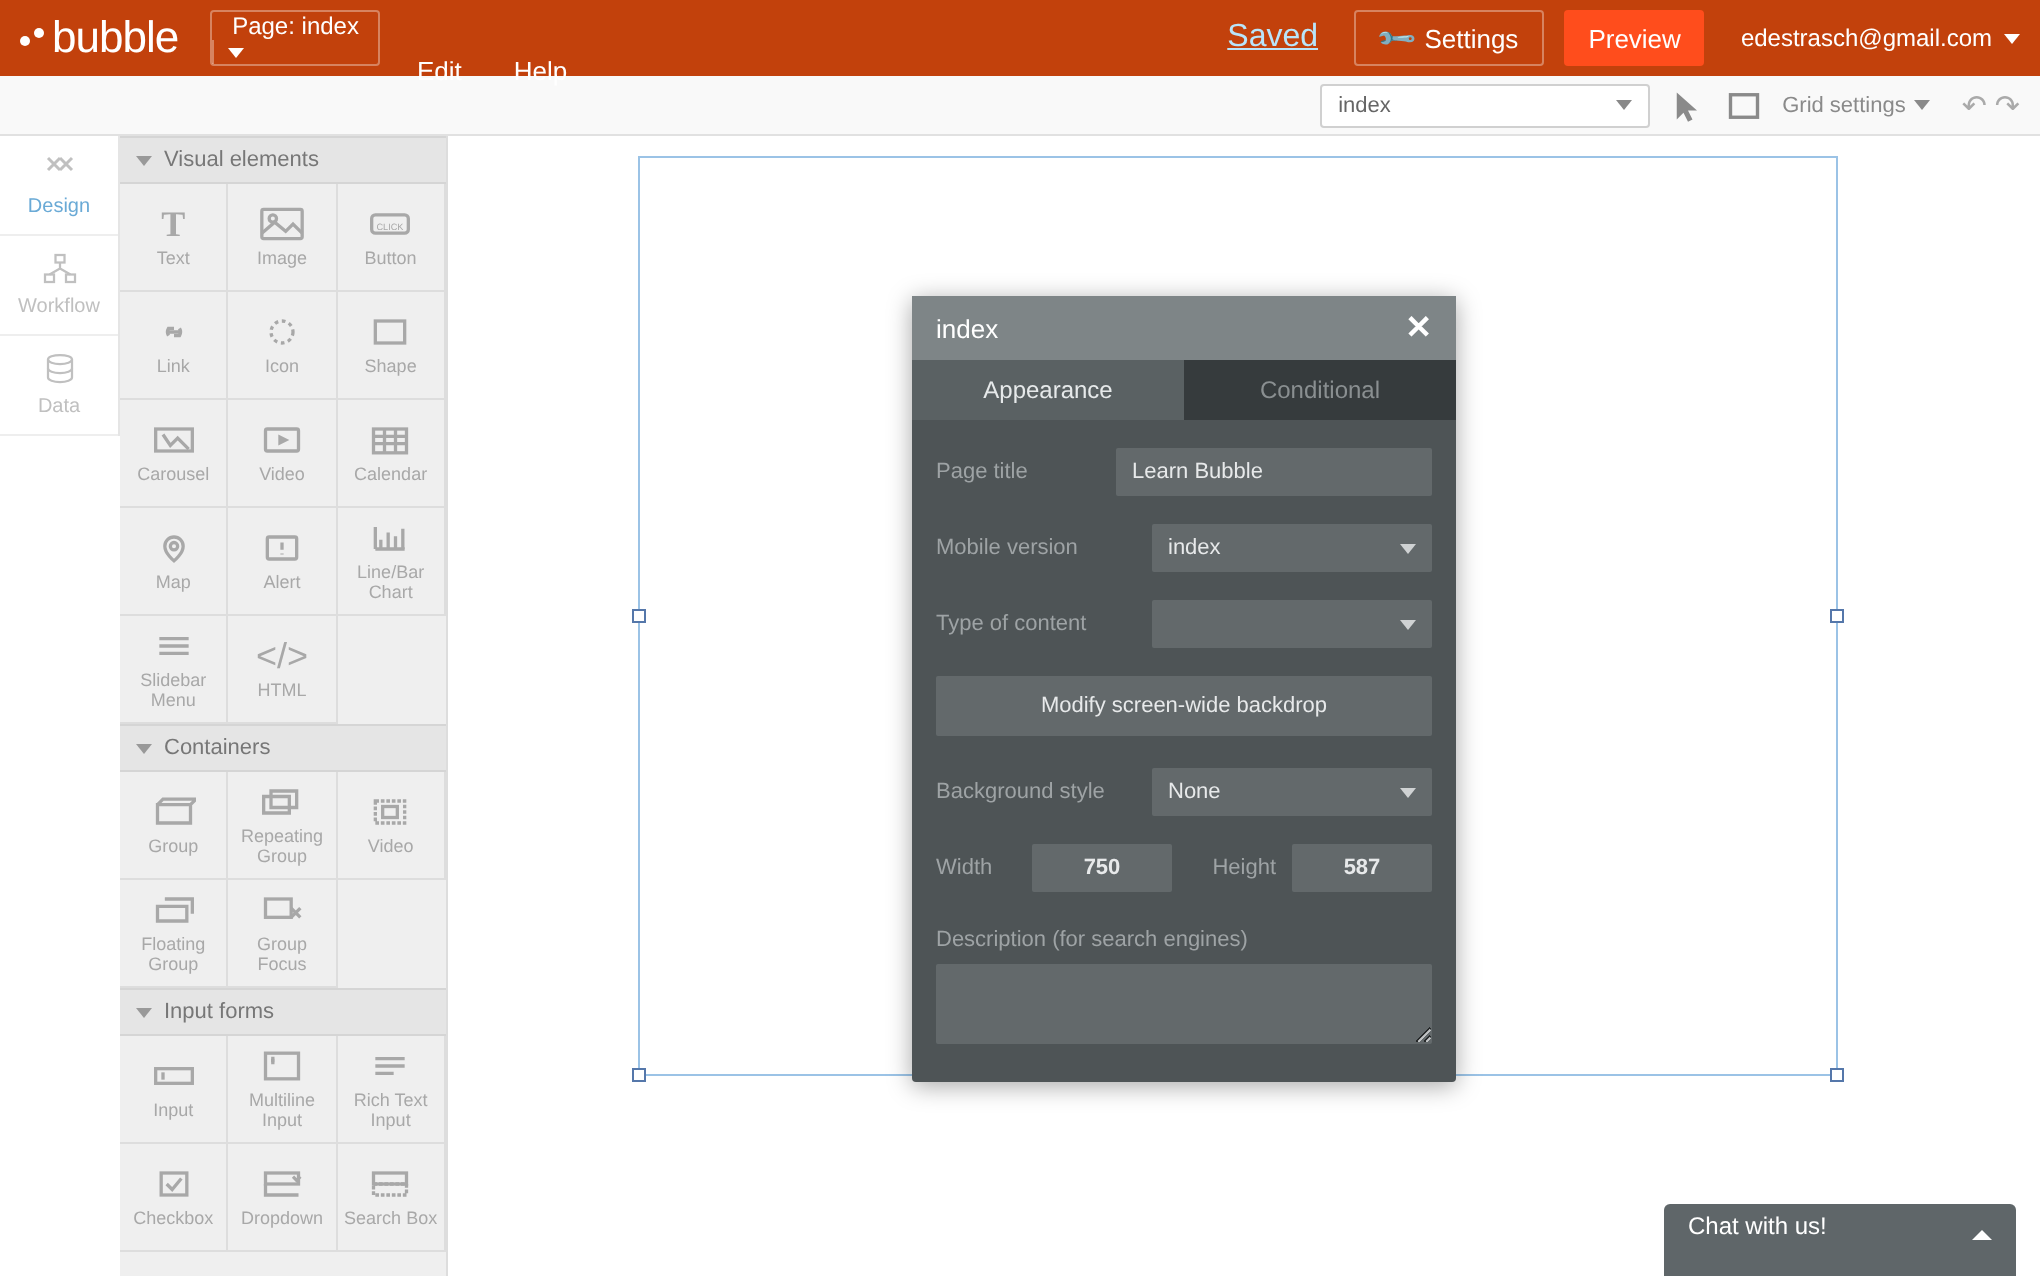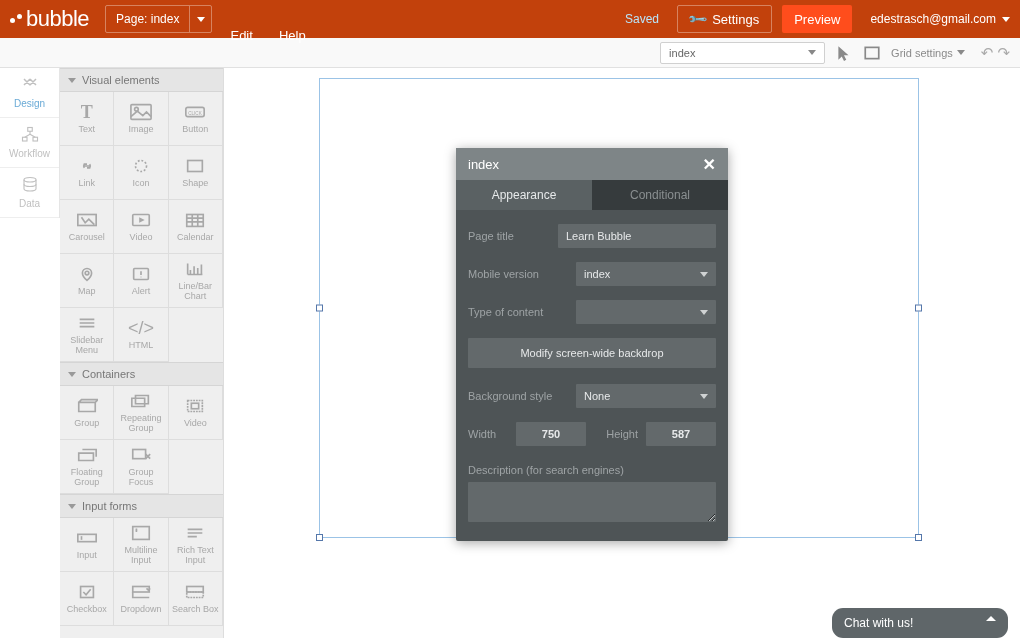--- a/index.html
+++ b/index.html
@@ -5,27 +5,27 @@
   * { box-sizing: border-box; margin: 0; padding: 0; font-family: -apple-system, "Helvetica Neue", Arial, sans-serif; }
   body { width: 1020px; height: 638px; overflow: hidden; background: #fff; position: relative; font-size: 12px; }
 
   
   .topbar { height: 38px; background: #c2410c; display: flex; align-items: center; color: #fff; padding: 0 10px; gap: 10px; }
   .logo { font-size: 22px; font-weight: 300; letter-spacing: -0.5px; color: #fff; display: flex; align-items: center; margin-right: 6px; }
   .logo-dots { display: inline-block; width: 14px; height: 14px; position: relative; margin-right: 2px; }
   .logo-dots::before, .logo-dots::after { content: ""; position: absolute; border-radius: 50%; background: #fff; }
   .logo-dots::before { width: 5px; height: 5px; left: 0; top: 6px; }
   .logo-dots::after { width: 5px; height: 5px; left: 7px; top: 2px; }
-  .page-select { display: flex; align-items: center; height: 28px; border: 1px solid rgba(255,255,255,0.35); border-radius: 2px; }
+  .page-select { display: flex; align-items: flex-start; height: 28px; border: 1px solid rgba(255,255,255,0.35); border-radius: 2px; flex-direction: column; }
   .page-select .ps-label { padding: 0 10px; font-size: 12px; color: #fff; }
   .page-select .ps-caret { border-left: 1px solid rgba(255,255,255,0.35); width: 22px; height: 100%; display: flex; align-items: center; justify-content: center; }
   .caret-down { width: 0; height: 0; border-left: 4px solid transparent; border-right: 4px solid transparent; border-top: 5px solid #fff; }
   .top-link { color: #fff; font-size: 13px; padding: 0 8px; cursor: pointer; margin-top: 32px; }
   .top-spacer { flex: 1; }
-  .saved { color: #b9e4fa; font-size: 12px; margin-right: 8px; }
+  .saved { color: #b9e4fa; font-size: 16px; margin-right: 8px; text-decoration: underline; }
   .btn { height: 28px; display: flex; align-items: center; padding: 0 12px; border-radius: 2px; font-size: 13px; cursor: pointer; gap: 6px; }
   .btn-settings { border: 1px solid rgba(255,255,255,0.35); color: #fff; }
   .btn-preview { background: #ff4d1c; color: #fff; }
   .user { color: #fff; font-size: 12px; display: flex; align-items: center; gap: 6px; margin-left: 8px; }
 
   
   .sectoolbar { height: 30px; background: #f9f9f9; border-bottom: 1px solid #e1e1e1; display: flex; align-items: center; justify-content: flex-end; padding: 0 10px; gap: 10px; }
   .dd { height: 22px; border: 1px solid #d0d0d0; background: #fff; display: flex; align-items: center; padding: 0 8px; font-size: 11px; color: #666; border-radius: 2px; min-width: 165px; justify-content: space-between; }
   .dd .caret-down { border-top-color: #888; }
   .tool-icon { width: 18px; height: 18px; color: #8a8a8a; display: flex; align-items: center; justify-content: center; }
@@ -70,21 +70,21 @@
   .pp-label { width: 100px; color: #9ea3a5; font-size: 11px; }
   .pp-input { flex: 1; background: #63696b; color: #e7e9ea; height: 24px; border: none; padding: 0 8px; font-size: 11px; border-radius: 1px; }
   .pp-select { flex: 1; background: #63696b; color: #e7e9ea; height: 24px; display: flex; align-items: center; justify-content: space-between; padding: 0 8px; font-size: 11px; border-radius: 1px; cursor: pointer; }
   .pp-select .caret-down { border-top-color: #cfd2d3; }
   .pp-button { background: #63696b; color: #e7e9ea; height: 30px; display: flex; align-items: center; justify-content: center; font-size: 11px; border-radius: 1px; cursor: pointer; margin-bottom: 16px; }
   .pp-small { width: 44px; text-align: center; font-weight: bold; }
   .pp-textarea { width: 100%; height: 40px; background: #63696b; border: none; border-radius: 1px; }
   .pp-desc-label { color: #9ea3a5; font-size: 11px; margin-bottom: 6px; }
 
   
-  .chat { position: absolute; right: 12px; bottom: 0; width: 176px; height: 30px; background: #5f6669; color: #fff; font-size: 12px; display: flex; align-items: flex-start; justify-content: space-between; padding: 8px 12px; border-top-left-radius: 3px; border-top-right-radius: 3px; cursor: pointer; border-radius: 11px; }
+  .chat { position: absolute; right: 12px; bottom: 0; width: 176px; height: 30px; background: #5f6669; color: #fff; font-size: 12px; display: flex; align-items: flex-end; justify-content: space-between; padding: 18px 12px; border-top-left-radius: 3px; border-top-right-radius: 3px; cursor: pointer; }
   .chevron-up { width: 0; height: 0; border-left: 5px solid transparent; border-right: 5px solid transparent; border-bottom: 5px solid #fff; }
 
   .wrench { display: inline-block; transform: rotate(-45deg); }
 </style>
 </head>
 <body>
 
 <div class="topbar">
   <div class="logo">
     <span class="logo-dots"></span>

